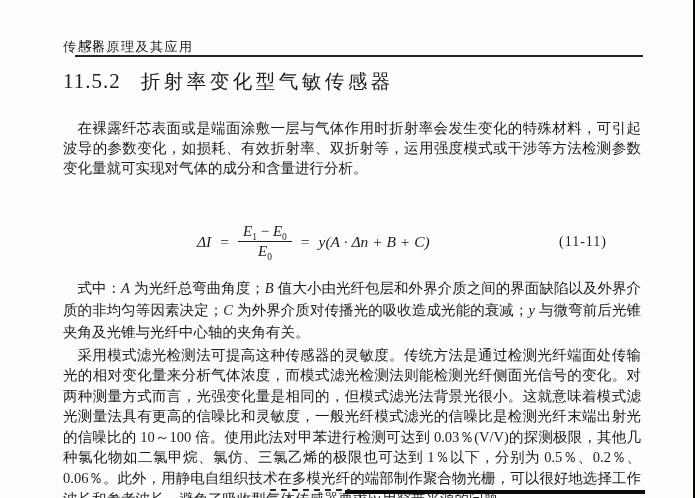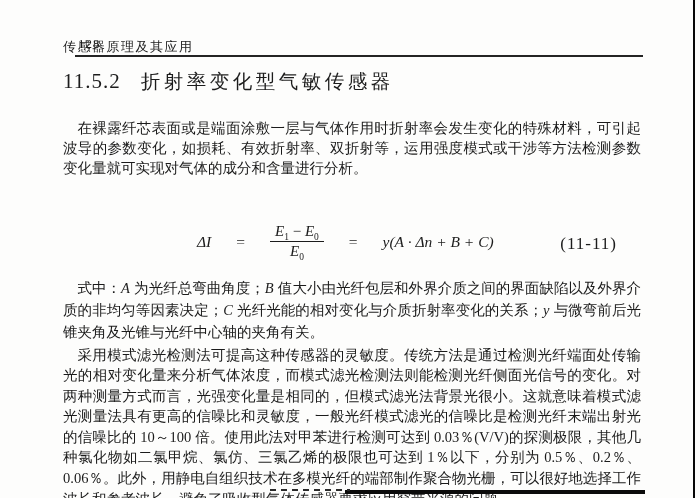--- a/index.html
+++ b/index.html
@@ -47,34 +47,34 @@
   #p2{top:169px;}
   #p3{top:262px;line-height:22px;}
   #p4{top:330px;line-height:20.6px;}
   .para i{font-style:italic;letter-spacing:.5px;}
   
   .formula-block{
     position:absolute;left:63px;top:222px;width:578px;height:44px;
   }
   .math{
     position:absolute;left:134px;top:1px;
-    display:inline-flex;align-items:center;gap:25px;
+    display:inline-flex;align-items:center;gap:9px;
     font-size:15.5px;font-style:italic;text-align:right;
   }
   .math .op{font-style:normal;}
   .frac{
     display:inline-flex;flex-direction:column;align-items:center;
     font-size:15px;line-height:1.15;
   }
   .frac .num{padding:0 5px 1px;border-bottom:1.4px solid #1c1c1c;}
   .frac .den{padding-top:1px;}
   .math sub{font-size:9.5px;font-style:normal;line-height:0;}
   .eq-number{
-    position:absolute;right:24px;top:12px;
-    font-size:17px;font-style:normal;letter-spacing:1px;
+    position:absolute;right:34px;top:12px;
+    font-size:14px;font-style:normal;letter-spacing:1px;
   }
   
   .artifact-right-line{
     position:absolute;left:693px;top:0;width:2px;height:498px;
     background:#070707;
   }
   .artifact-bottom-bar{
     position:absolute;left:345px;top:490px;width:300px;height:4px;
     background:#0b0b0b;
   }
@@ -112,20 +112,20 @@
         <span class="den">
           <i>E</i><sub>0</sub>
         </span>
       </span>
       <span class="op">=</span>
       <i>y(A · Δn + B + C)</i>
     </span>
     <span class="eq-number">(11-11)</span>
   </div>
 
-  <p class="para" id="p3"><span>式中：</span><i>A</i><span> 为光纤总弯曲角度；</span><i>B</i><span> 值大小由光纤包层和外界介质之间的界面缺陷以及外界介质的非均匀等因素决定；</span><i>C</i><span> 光纤光能的相对变化与介质折射率变化的关系；</span><i>y</i><span> 与微弯前后光锥夹角及光锥与光纤中心轴的夹角有关。</span></p>
+  <p class="para" id="p3"><span>式中：</span><i>A</i><span> 为光纤总弯曲角度；</span><i>B</i><span> 值大小由光纤包层和外界介质之间的界面缺陷以及外界介质的非均匀等因素决定；</span><i>C</i><span> 为外界介质对传播光的吸收造成光能的衰减；</span><i>y</i><span> 与微弯前后光锥夹角及光锥与光纤中心轴的夹角有关。</span></p>
   <p class="para" id="p4">采用模式滤光检测法可提高这种传感器的灵敏度。传统方法是通过检测光纤端面处传输光的相对变化量来分析气体浓度，而模式滤光检测法则能检测光纤侧面光信号的变化。对两种测量方式而言，光强变化量是相同的，但模式滤光法背景光很小。这就意味着模式滤光测量法具有更高的信噪比和灵敏度，一般光纤模式滤光的信噪比是检测光纤末端出射光的信噪比的 10～100 倍。使用此法对甲苯进行检测可达到 0.03％(V/V)的探测极限，其他几种氯化物如二氯甲烷、氯仿、三氯乙烯的极限也可达到 1％以下，分别为 0.5％、0.2％、0.06％。此外，用静电自组织技术在多模光纤的端部制作聚合物光栅，可以很好地选择工作波长和参考波长，避免了吸收型气体传感器要求应用窄带光源的问题。</p>
 
   <div class="artifact-right-line"></div>
   <div class="artifact-bottom-bar"></div>
   <div class="artifact-bottom-dashes"></div>
 
 </div>
 
 </body></html>

